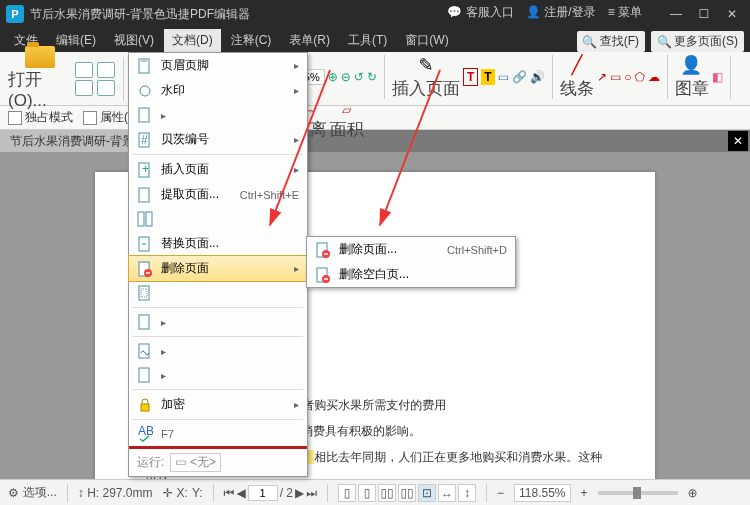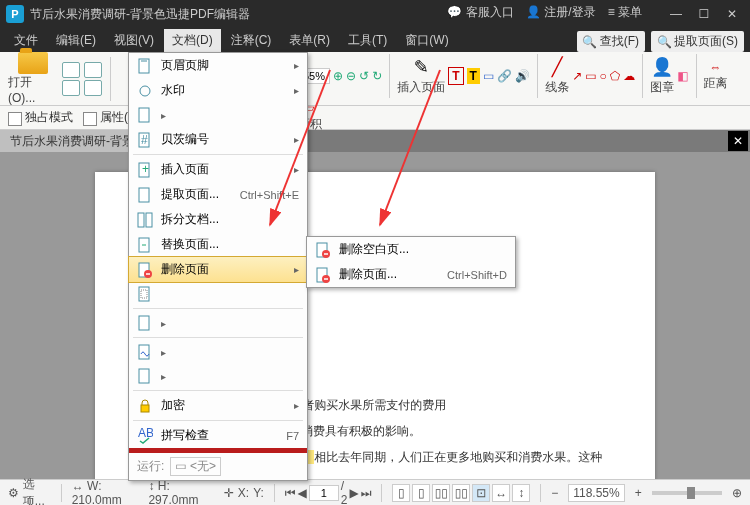--- a/index.html
+++ b/index.html
@@ -14,28 +14,28 @@
 .menubar{height:24px;background:#2a2a2a;display:flex;align-items:flex-end;padding:0 6px;gap:2px}
 .menu-item{color:#ccc;padding:3px 8px;cursor:pointer}
 .menu-item.active{background:#e8e8e8;color:#333}
 .menubar .right{margin-left:auto;display:flex;gap:6px;align-items:center}
 .search-btn{background:#eee;color:#333;padding:2px 6px;border-radius:2px;display:flex;align-items:center;gap:2px}
 .toolbar{height:54px;background:#f7f7f5;border-bottom:1px solid #ccc;display:flex;align-items:center;padding:0 8px;gap:4px}
 .tb-group{display:flex;flex-direction:column;align-items:center;gap:1px}
 .tb-open{display:flex;flex-direction:column;align-items:center}
 .tb-open .folder{width:30px;height:22px;background:linear-gradient(#f7c948,#e8a317);border-radius:2px;position:relative}
 .tb-open .folder:before{content:"";position:absolute;top:-4px;left:2px;width:12px;height:5px;background:#e8a317;border-radius:2px 2px 0 0}
-.tb-label{font-size:12px;color:#444}
+.tb-label{font-size:17px;color:#444}
 .tb-icons-col{display:flex;flex-direction:column;gap:2px}
 .tb-icon{width:18px;height:16px;background:#fff;border:1px solid #7aa;border-radius:2px}
 .tb-sep{width:1px;height:44px;background:#ccc;margin:0 4px}
 .ribbon-right{display:flex;gap:3px;align-items:center;flex-wrap:wrap;max-height:50px}
 .zoom-pct{border:1px solid #ccc;padding:1px 4px;font-size:11px;background:#fff}
 .subtoolbar{height:24px;background:#f7f7f5;border-bottom:1px solid #ccc;display:flex;align-items:center;padding:0 8px;gap:10px}
-.sub-btn{display:flex;align-items:flex-end;gap:3px;color:#333;cursor:pointer}
+.sub-btn{display:flex;align-items:center;gap:3px;color:#333;cursor:pointer}
 .sub-icon{width:14px;height:14px;background:#fff;border:1px solid #888}
 .tab-strip{height:22px;background:#7a7a7a;display:flex;align-items:center}
 .doc-tab{background:#bfbfbf;color:#333;padding:3px 10px;height:22px;display:flex;align-items:center;gap:6px}
 .doc-tab .close{margin-left:4px}
 .tab-strip .spacer{flex:1}
 .tab-close-all{width:20px;height:20px;background:#000;color:#fff;display:flex;align-items:center;justify-content:center;margin-right:2px}
 .workspace{position:relative;height:350px;background:#999;padding:20px 40px;overflow:hidden}
 .page{background:#fff;width:560px;height:340px;margin:0 auto;padding:40px 50px;position:relative;box-shadow:0 0 4px rgba(0,0,0,.3)}
 .page p{line-height:2;color:#333;font-size:13px;margin-top:180px}
 .highlight{background:#ffe97f}
@@ -53,21 +53,21 @@
 
 .dropdown{position:absolute;top:52px;left:128px;width:180px;background:#fdfdfd;border:1px solid #999;box-shadow:2px 2px 4px rgba(0,0,0,0.3);z-index:10}
 .dd-item{display:flex;align-items:center;padding:4px 8px;gap:8px;cursor:pointer;position:relative}
 .dd-item.highlighted{background:linear-gradient(#fdf0c0,#fde190);border:1px solid #d4a933;margin:-1px}
 .dd-icon{width:16px;height:16px;flex-shrink:0;display:flex;align-items:center;justify-content:center}
 .dd-icon svg{width:16px;height:16px}
 .dd-text{flex:1}
 .dd-shortcut{color:#666;font-size:11px}
 .dd-arrow{color:#666;font-size:10px}
 .dd-sep{height:1px;background:#ddd;margin:2px 4px}
-.dd-footer{padding:4px 8px;display:flex;align-items:center;gap:6px;color:#888;font-size:11px;border-top:5px solid #b91c1c}
+.dd-footer{padding:4px 8px;display:flex;align-items:center;gap:6px;color:#888;font-size:11px;border-top:3px solid #b91c1c}
 .submenu{position:absolute;top:236px;left:306px;width:210px;background:#fdfdfd;border:1px solid #999;box-shadow:2px 2px 4px rgba(0,0,0,0.3);z-index:11}
 
 .arrow-svg{position:absolute;pointer-events:none;z-index:20}
 .doc-icon{fill:#fff;stroke:#4a90a4;stroke-width:1}
 </style>
 </head>
 <body>
 
 <div class="titlebar">
   <div class="app-icon">P</div>
@@ -88,21 +88,21 @@
   <div class="menu-item">文件</div>
   <div class="menu-item">编辑(E)</div>
   <div class="menu-item">视图(V)</div>
   <div class="menu-item active">文档(D)</div>
   <div class="menu-item">注释(C)</div>
   <div class="menu-item">表单(R)</div>
   <div class="menu-item">工具(T)</div>
   <div class="menu-item">窗口(W)</div>
   <div class="right">
     <div class="search-btn">🔍<span>查找(F)</span></div>
-    <div class="search-btn">🔍<span>提取页面(S)</span></div>
+    <div class="search-btn">🔍<span>更多页面(S)</span></div>
   </div>
 </div>
 
 <div class="toolbar">
   <div class="tb-open">
     <div class="folder"></div>
     <div class="tb-label">打开(O)...</div>
   </div>
   <div class="tb-icons-col">
     <div class="tb-icon"></div>
@@ -246,21 +246,20 @@
       <span class="dd-text">提取页面...</span>
       <span class="dd-shortcut">Ctrl+Shift+E</span>
     </div>
   <div class="dd-item">
       <span class="dd-icon">
         <svg viewBox="0 0 16 16">
           <rect class="doc-icon" x="1" y="1" width="6" height="14"></rect>
           <rect class="doc-icon" x="9" y="1" width="6" height="14"></rect>
         </svg>
       </span>
-      <span class="dd-text">拆分文档...</span>
     </div>
   <div class="dd-item">
       <span class="dd-icon">
         <svg viewBox="0 0 16 16">
           <rect class="doc-icon" x="2" y="1" width="10" height="14"></rect>
           <path d="M5 8 L9 8" stroke="#2a7"></path>
         </svg>
       </span>
       <span class="dd-text">替换页面...</span>
     </div>
@@ -322,50 +321,49 @@
       <span class="dd-arrow">▸</span>
     </div>
   <div class="dd-sep"></div>
   <div class="dd-item">
       <span class="dd-icon">
         <svg viewBox="0 0 16 16">
           <text x="1" y="9" font-size="7" fill="#36c">ABC</text>
           <path d="M3 13 L6 15 L12 10" fill="none" stroke="#2a7" stroke-width="1.5"></path>
         </svg>
       </span>
-      <span class="dd-text">拼写检查</span>
       <span class="dd-shortcut">F7</span>
     </div>
   <div class="dd-footer">
     <span>运行:</span>
     <span style="border:1px solid #ccc;padding:0 4px">▭ <span>&lt;无&gt;</span></span>
   </div>
 </div>
 
 <div class="submenu">
   <div class="dd-item">
       <span class="dd-icon">
         <svg viewBox="0 0 16 16">
           <rect class="doc-icon" x="2" y="1" width="10" height="14"></rect>
           <circle cx="11" cy="12" r="4" fill="#e44"></circle>
           <line x1="9" y1="12" x2="13" y2="12" stroke="#fff" stroke-width="1.5"></line>
         </svg>
       </span>
-      <span class="dd-text">删除空白页...</span>
+      <span class="dd-text">删除页面...</span>
+      <span class="dd-shortcut">Ctrl+Shift+D</span>
     </div>
   <div class="dd-item">
       <span class="dd-icon">
         <svg viewBox="0 0 16 16">
           <rect class="doc-icon" x="2" y="1" width="10" height="14"></rect>
           <circle cx="11" cy="12" r="4" fill="#e44"></circle>
           <line x1="9" y1="12" x2="13" y2="12" stroke="#fff" stroke-width="1.5"></line>
         </svg>
       </span>
-      <span class="dd-text">删除页面...</span>
-      <span class="dd-shortcut">Ctrl+Shift+D</span>
+      <span class="dd-text">删除空白页...</span>
     </div>
 </div>
 
 <svg class="arrow-svg" style="top:60px;left:260px" width="80" height="180">
   <defs>
       <marker id="ah1" markerWidth="10" markerHeight="10" refX="8" refY="3" orient="auto">
         <path d="M0,0 L0,6 L9,3 z" fill="#e33"></path>
       </marker>
     </defs>
   <line x1="70" y1="10" x2="10" y2="165" stroke="#e33" stroke-width="2" marker-end="url(#ah1)"></line>
@@ -376,21 +374,20 @@
         <path d="M0,0 L0,6 L9,3 z" fill="#e33"></path>
       </marker>
     </defs>
   <line x1="70" y1="10" x2="10" y2="165" stroke="#e33" stroke-width="2" marker-end="url(#ah2)"></line>
 </svg>
 
 <div class="statusbar">
   <div class="sb-group">⚙ <span>选项...</span></div>
   <div class="sb-sep"></div>
   <div class="sb-group">
-    <span>↔ <span>W: 210.0mm</span></span>
     <span>↕ <span>H: 297.0mm</span></span>
   </div>
   <div class="sb-group">
     <span>✛</span>
       <span>X:</span>
       <span>Y:</span>
   </div>
   <div class="sb-sep"></div>
   <div class="sb-nav">
     <span>⏮</span>

